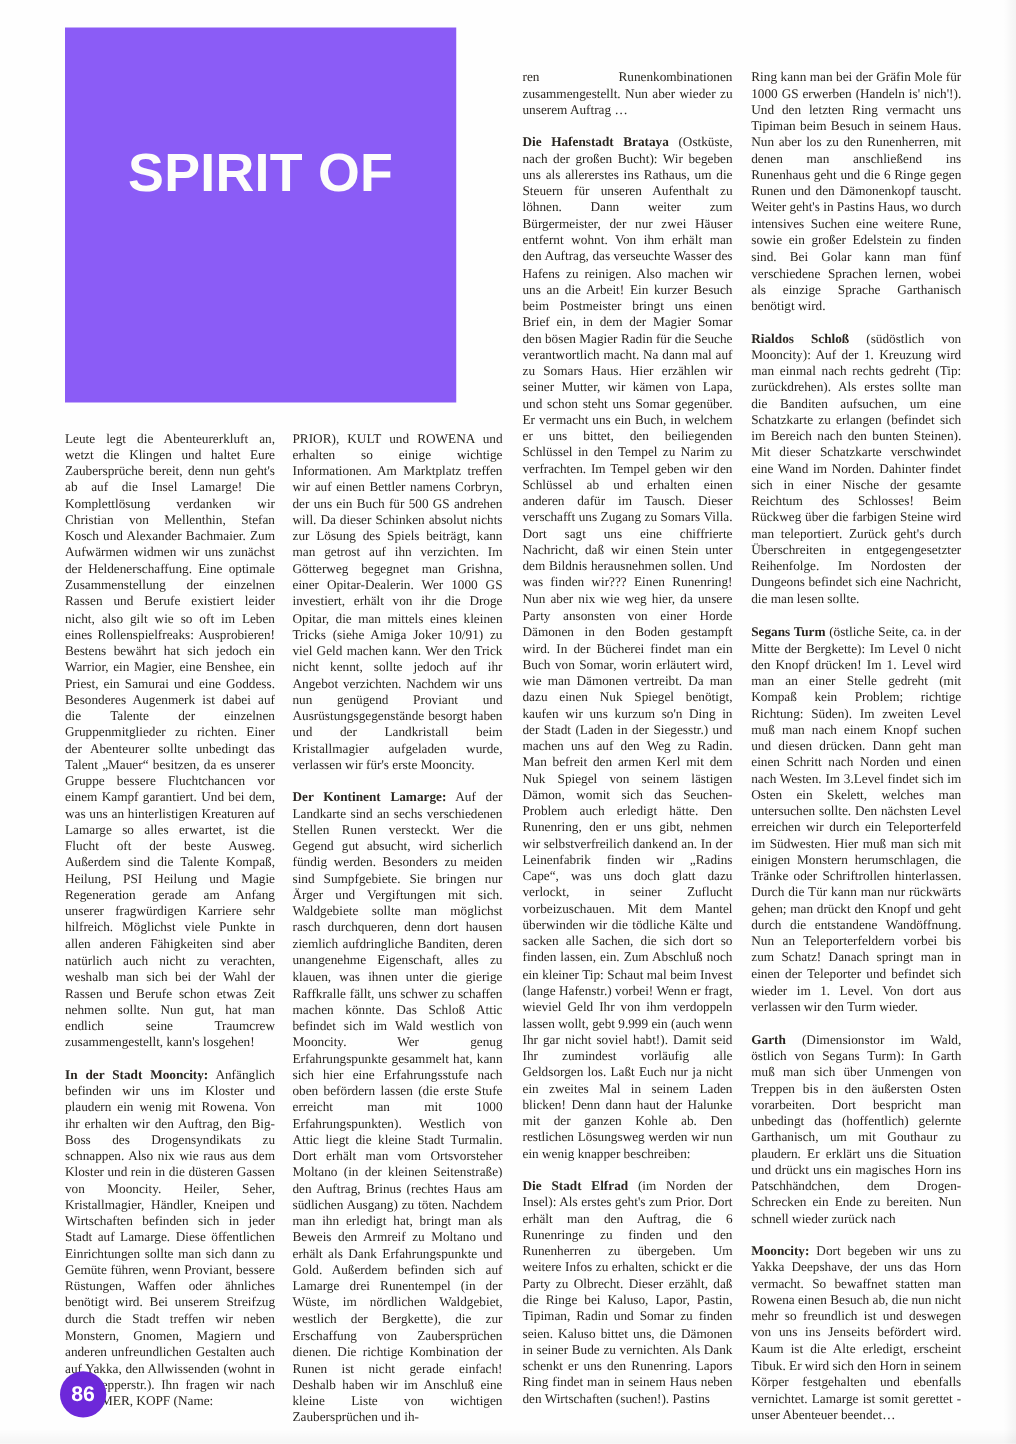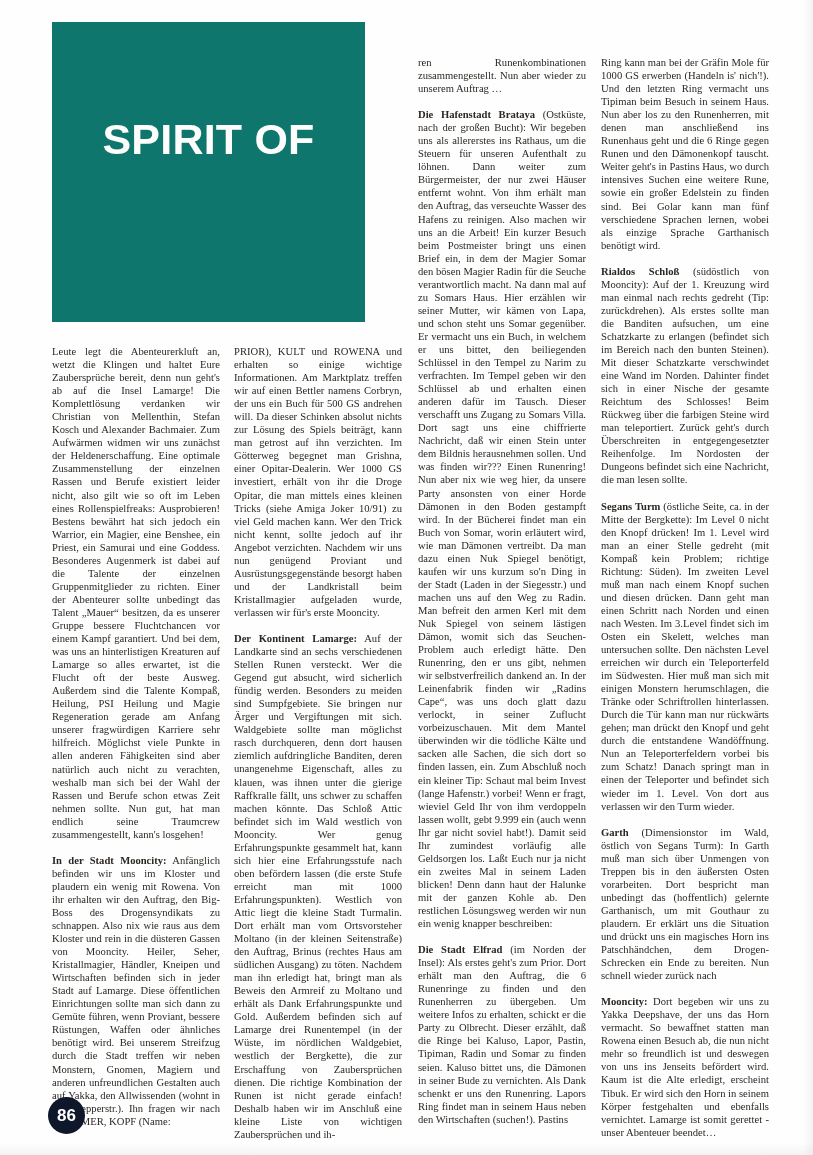--- a/index.html
+++ b/index.html
@@ -20,21 +20,21 @@
     inset: 0;
     background: #fefefe;
   }
   
   .hero {
     position: absolute;
     left: 52px;
     top: 22px;
     width: 313px;
     height: 300px;
-    background: #0f766e;
+    background: #8b5cf6;
   }
   .hero-title {
     position: absolute;
     left: 0;
     right: 0;
     top: 86px;
     color: #fdfdfb;
     font-family: "Liberation Sans", "DejaVu Sans", sans-serif;
     font-weight: bold;
     font-size: 43px;
@@ -86,21 +86,21 @@
   }
 
   
   .pagenum {
     position: absolute;
     left: 48px;
     top: 1097px;
     width: 37px;
     height: 37px;
     border-radius: 50%;
-    background: #0f172a;
+    background: #6d28d9;
     color: #ffffff;
     font-family: "Liberation Sans", "DejaVu Sans", sans-serif;
     font-weight: bold;
     font-size: 17px;
     display: flex;
     align-items: center;
     justify-content: center;
   }
 
   

